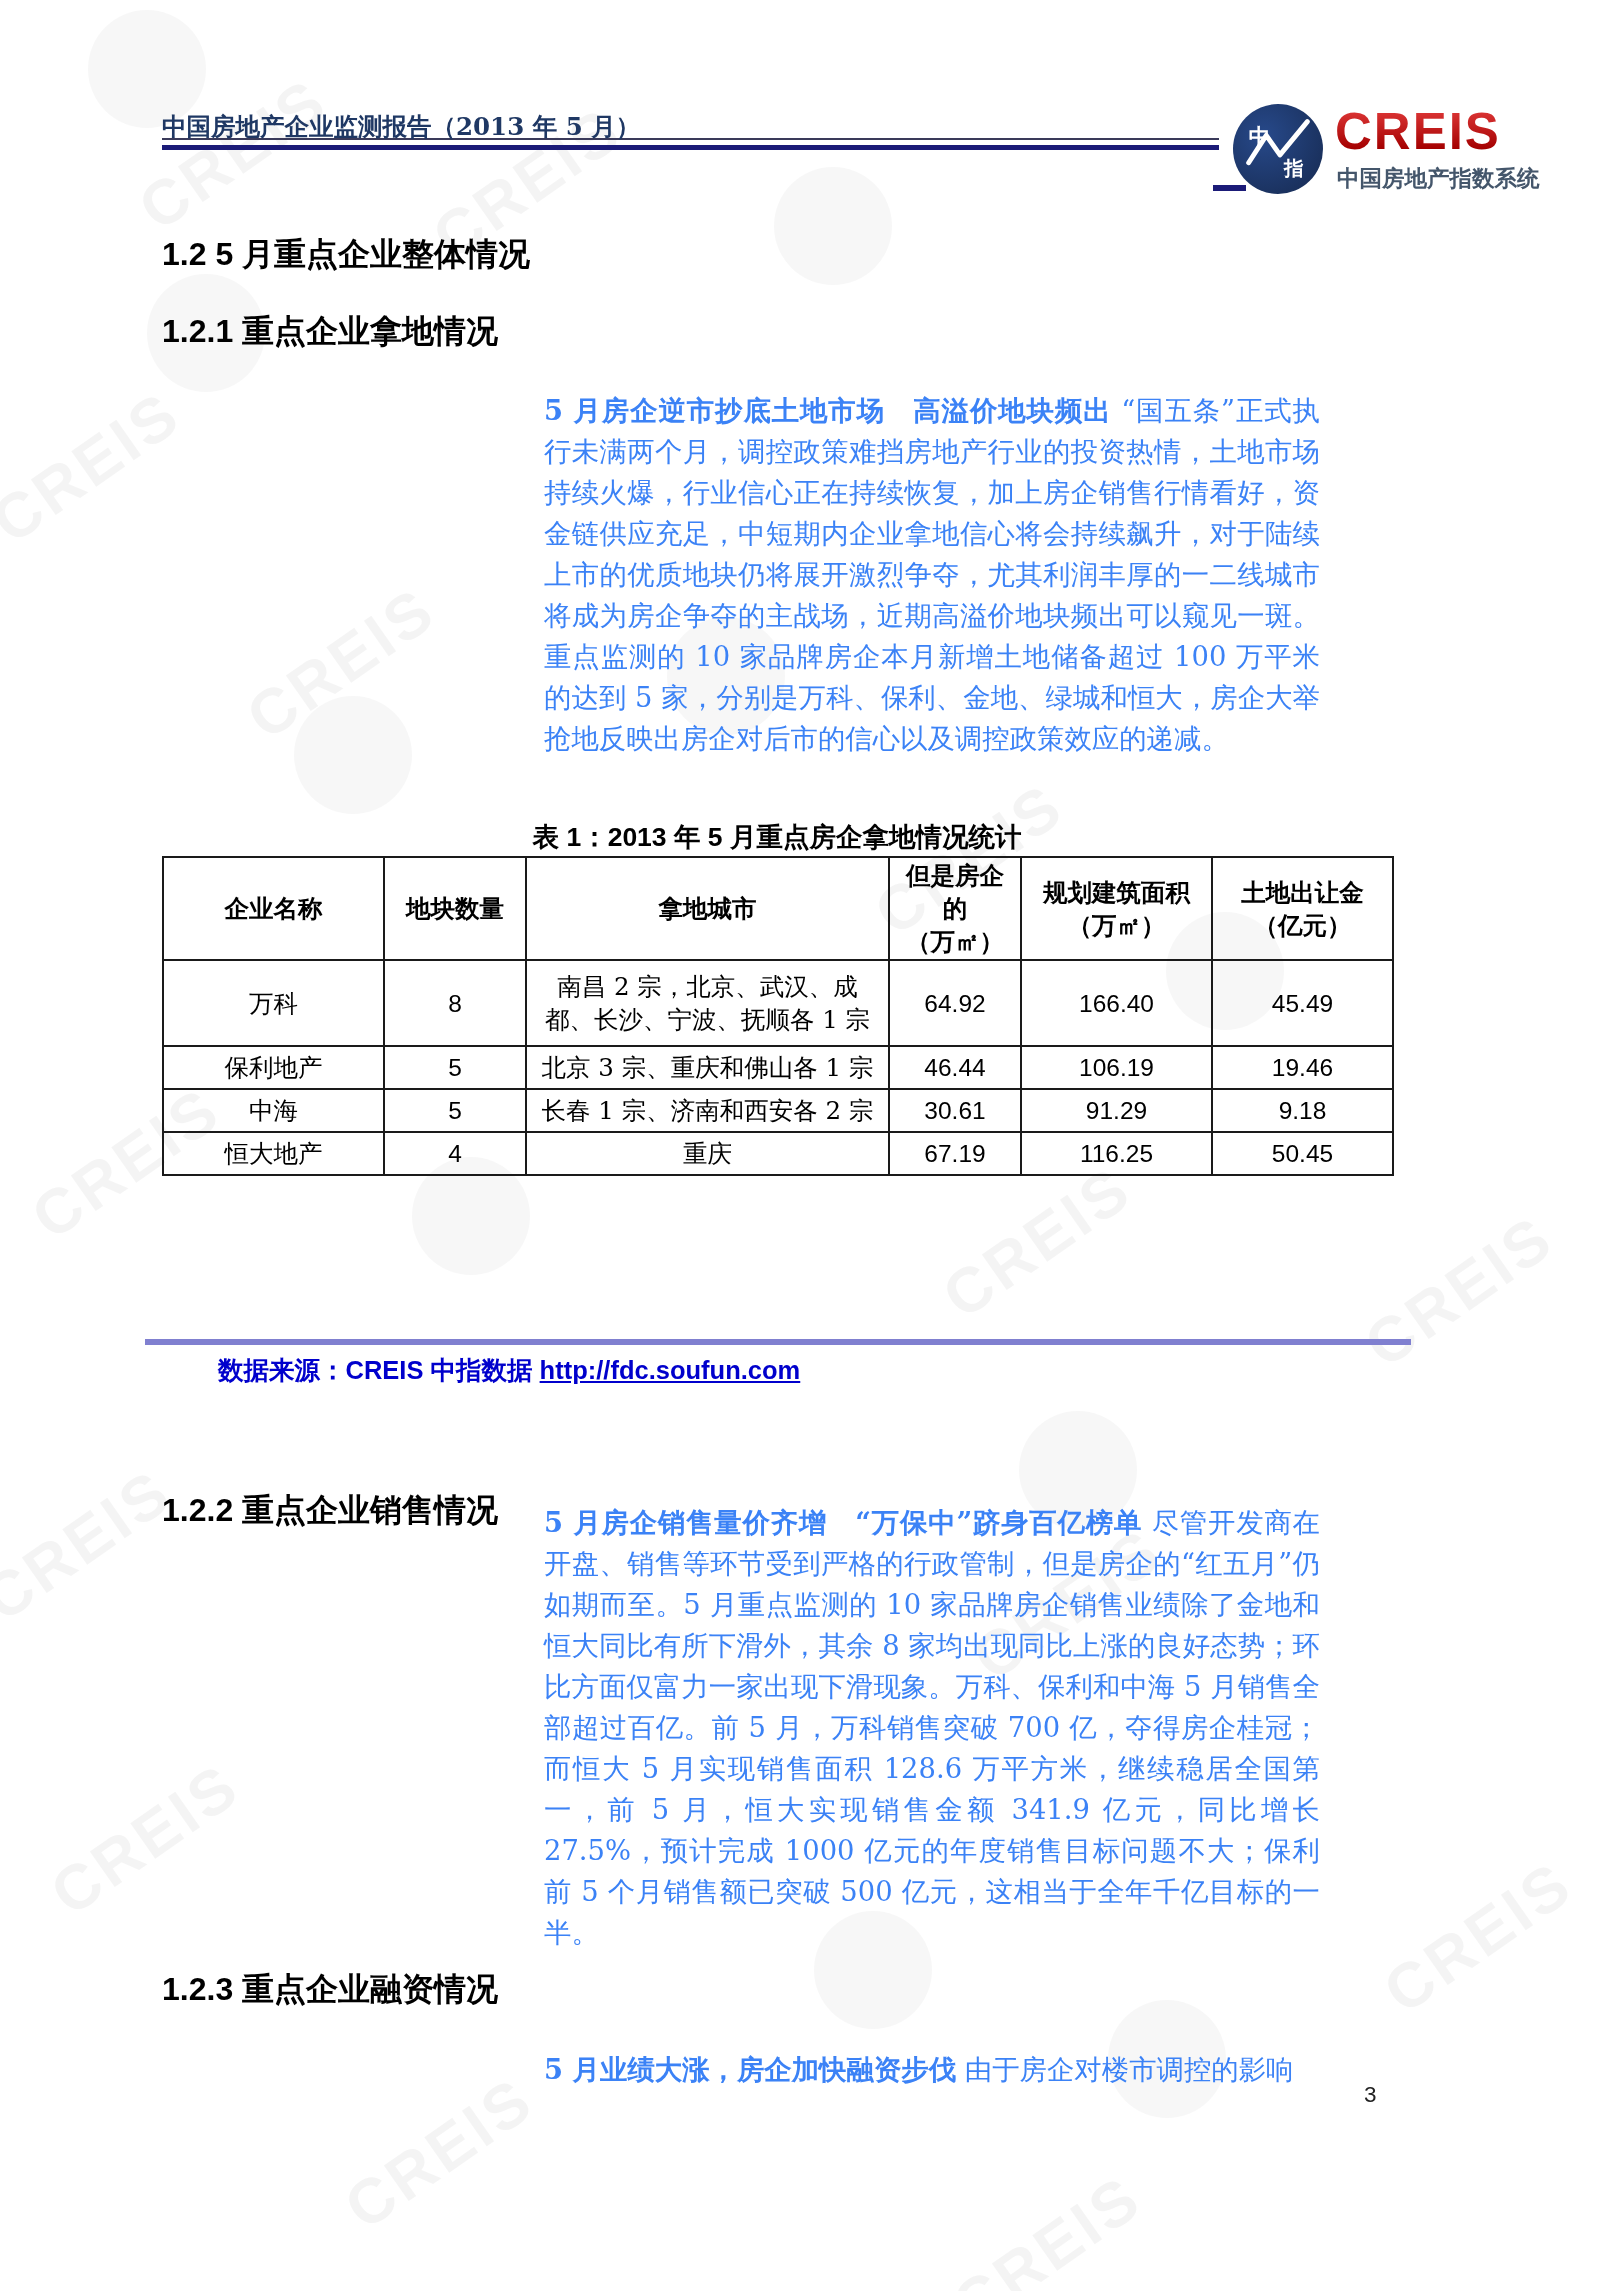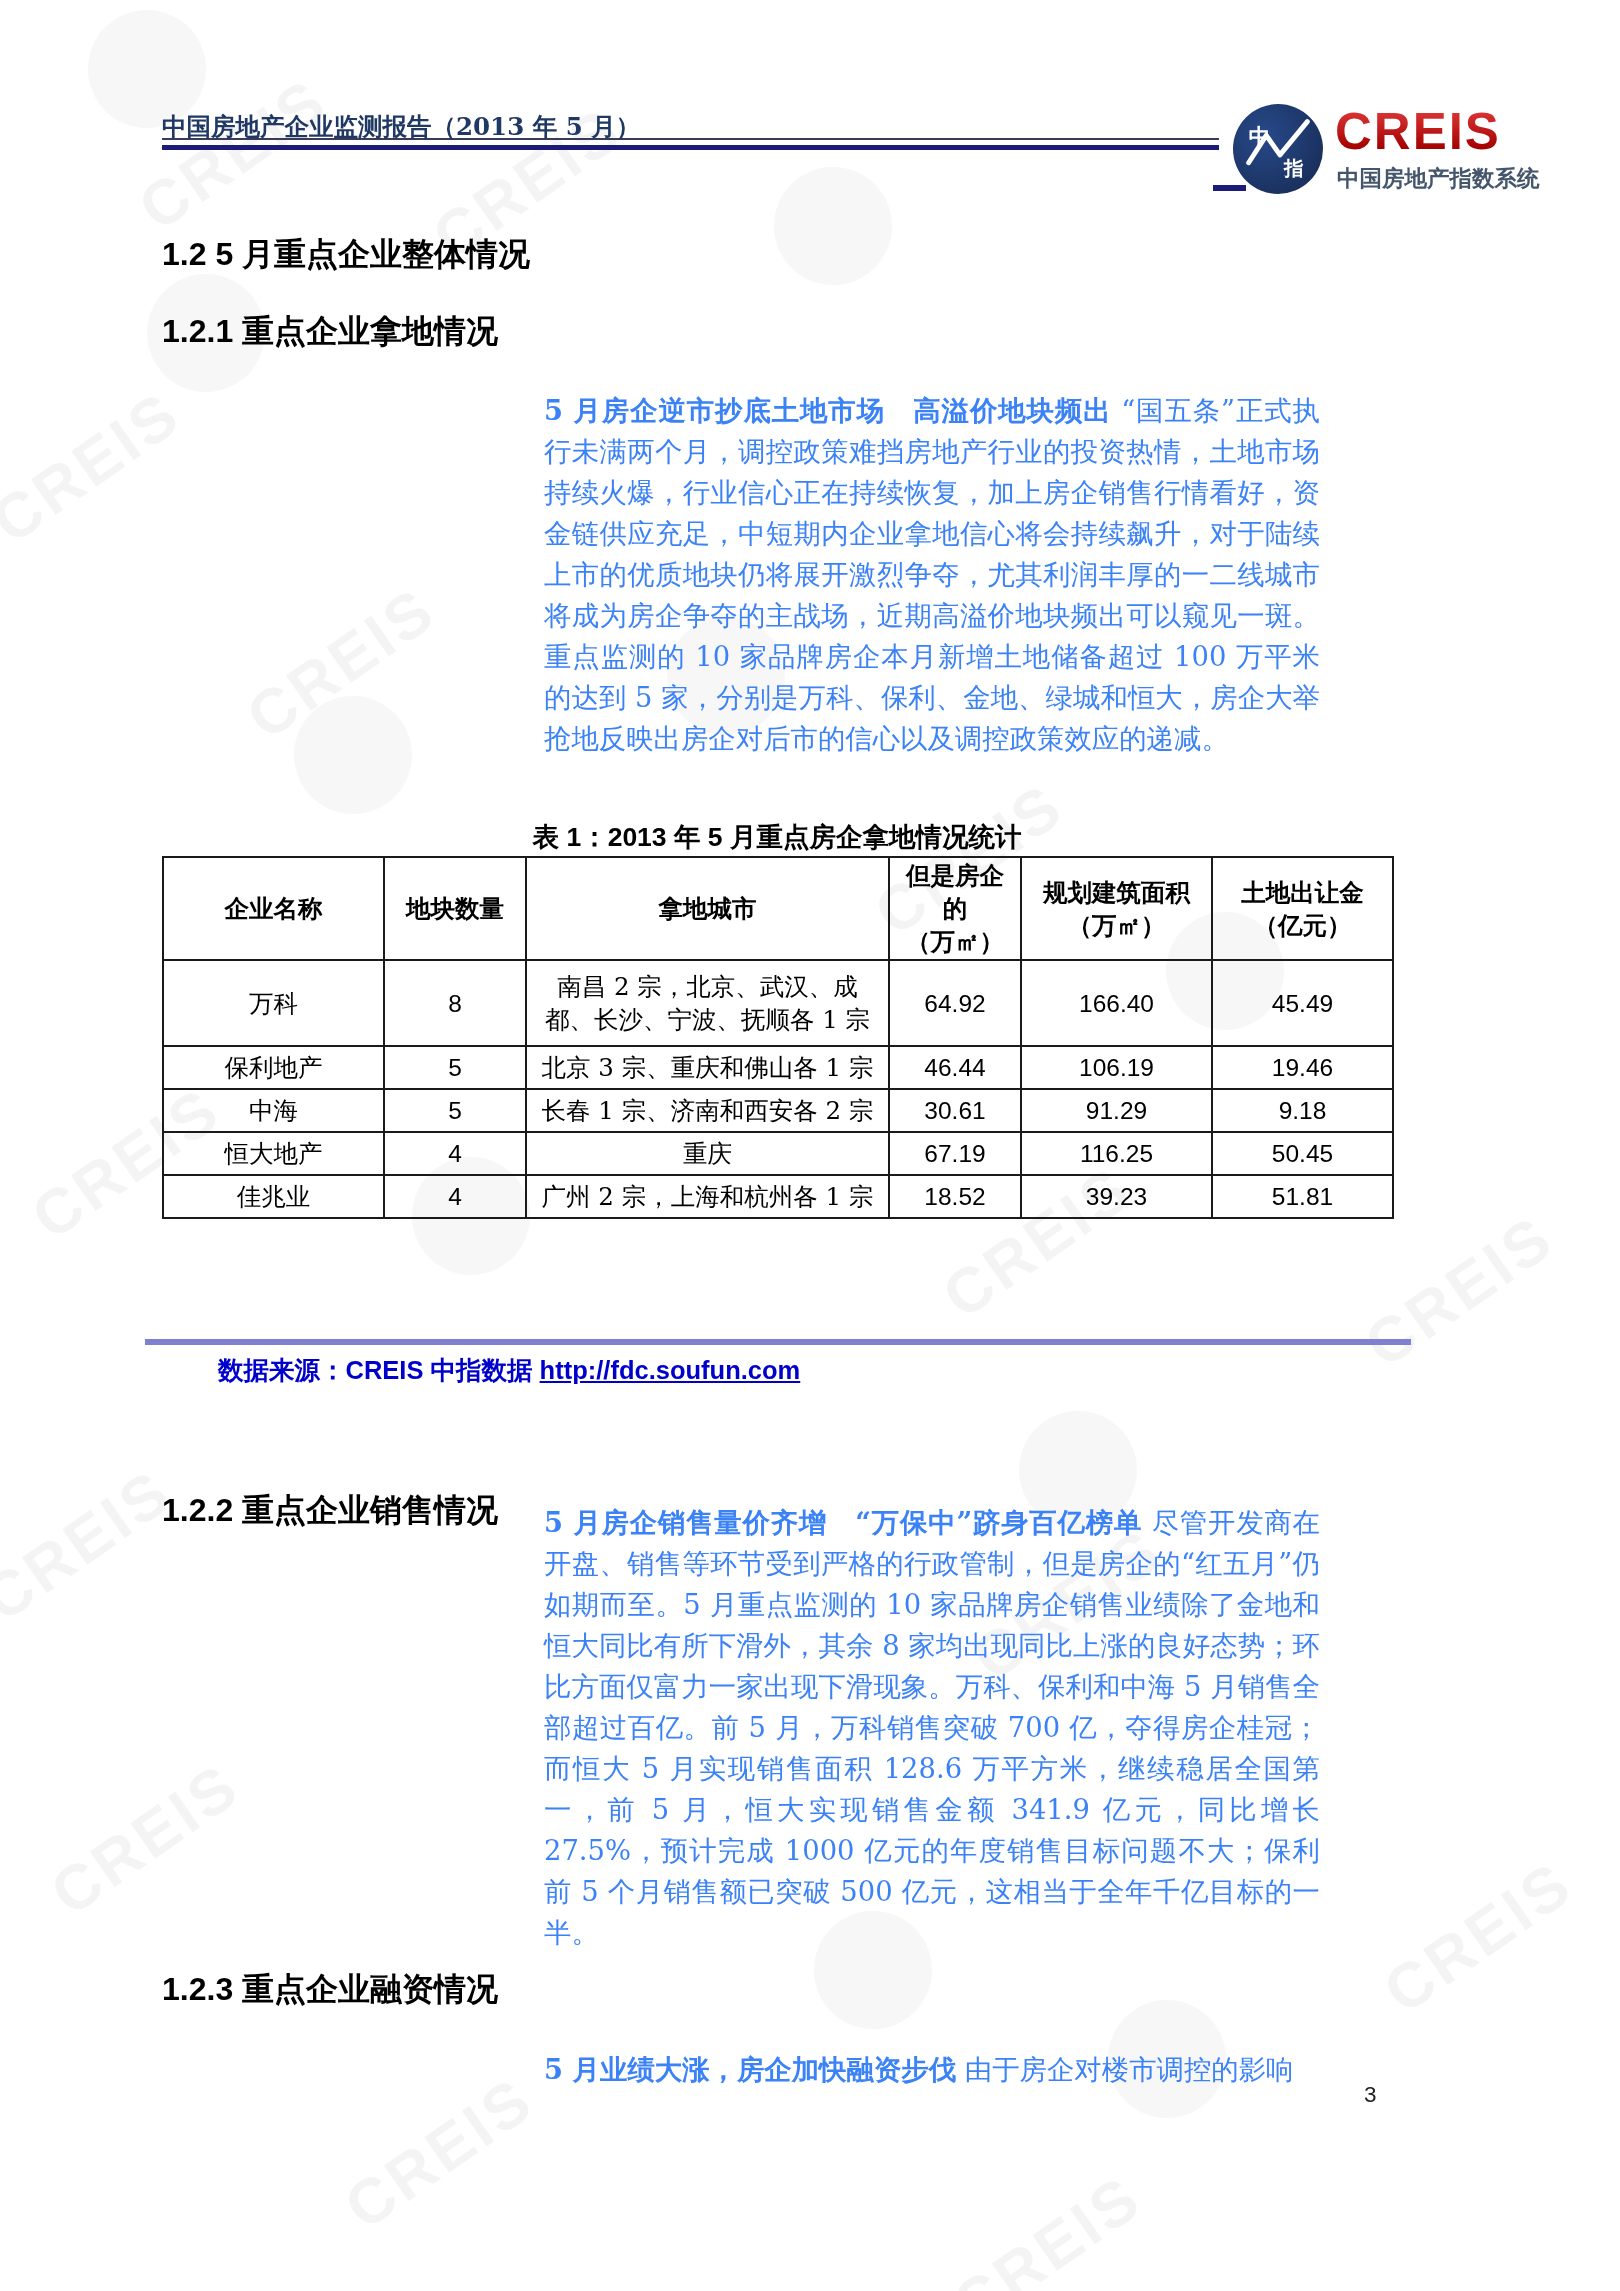--- a/index.html
+++ b/index.html
@@ -200,28 +200,20 @@
       <td class="num">9.18</td>
     </tr>
     <tr>
       <td class="cn">恒大地产</td>
       <td class="num">4</td>
       <td class="cn">重庆</td>
       <td class="num">67.19</td>
       <td class="num">116.25</td>
       <td class="num">50.45</td>
     </tr>
-    <tr>
-      <td class="cn">佳兆业</td>
-      <td class="num">4</td>
-      <td class="cn">广州 2 宗，上海和杭州各 1 宗</td>
-      <td class="num">18.52</td>
-      <td class="num">39.23</td>
-      <td class="num">51.81</td>
-    </tr>
   </tbody>
 </table>
 
 <div class="blue-divider"></div>
 <div class="source-line">
   <span class="src-prefix">数据来源：</span><span class="src-label">CREIS 中指数据 </span><a href="#">http://fdc.soufun.com</a>
 </div>
 
 <div class="sec" style="top:1489px;">1.2.2 重点企业销售情况</div>
 

